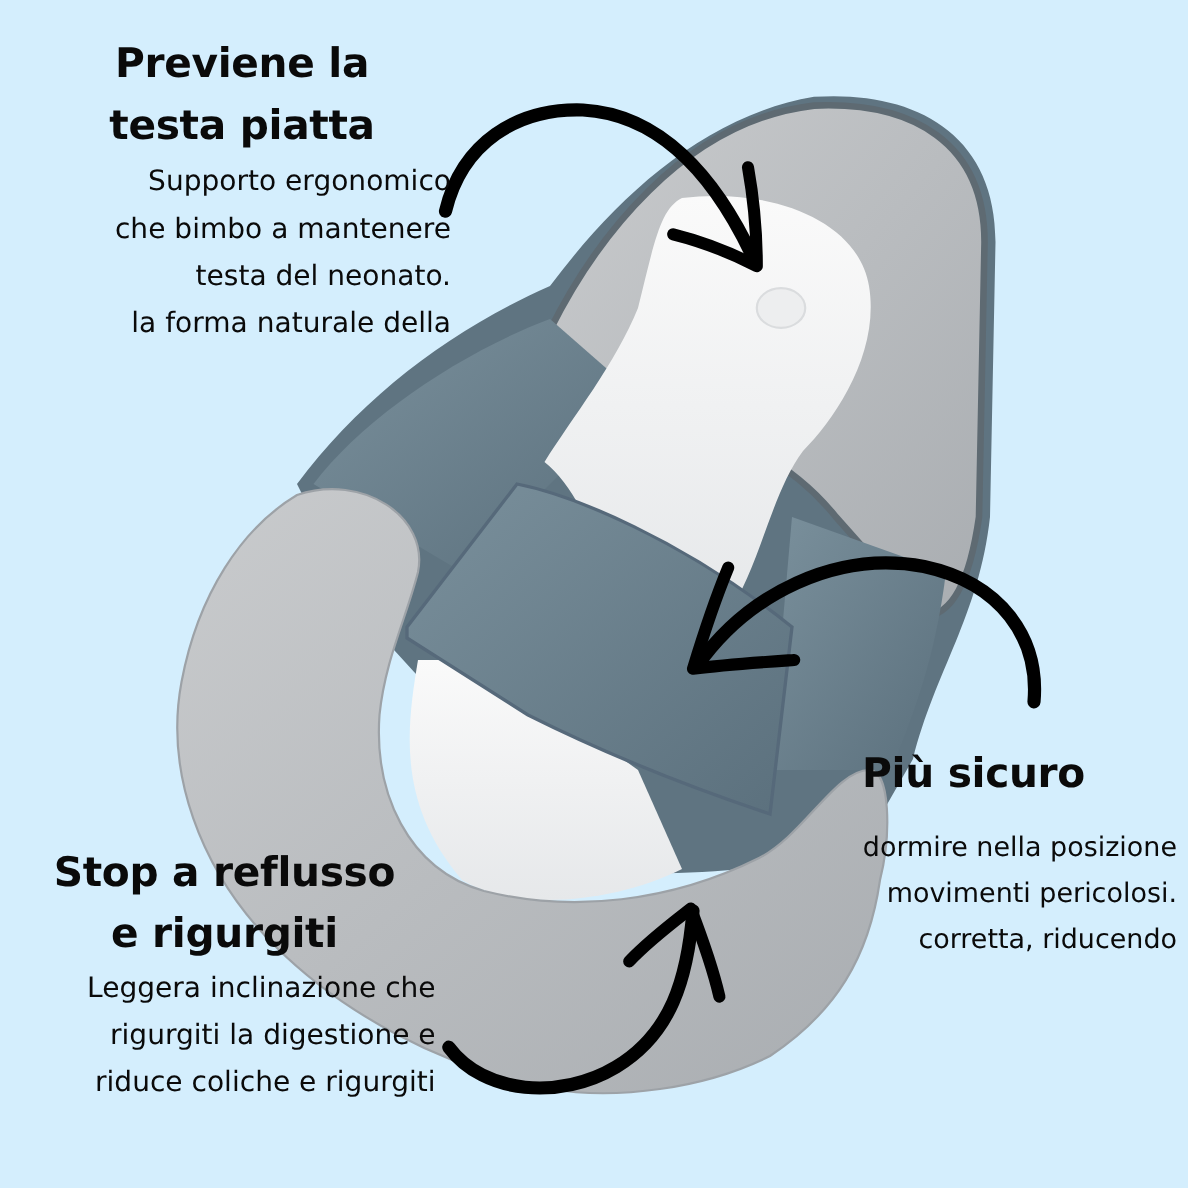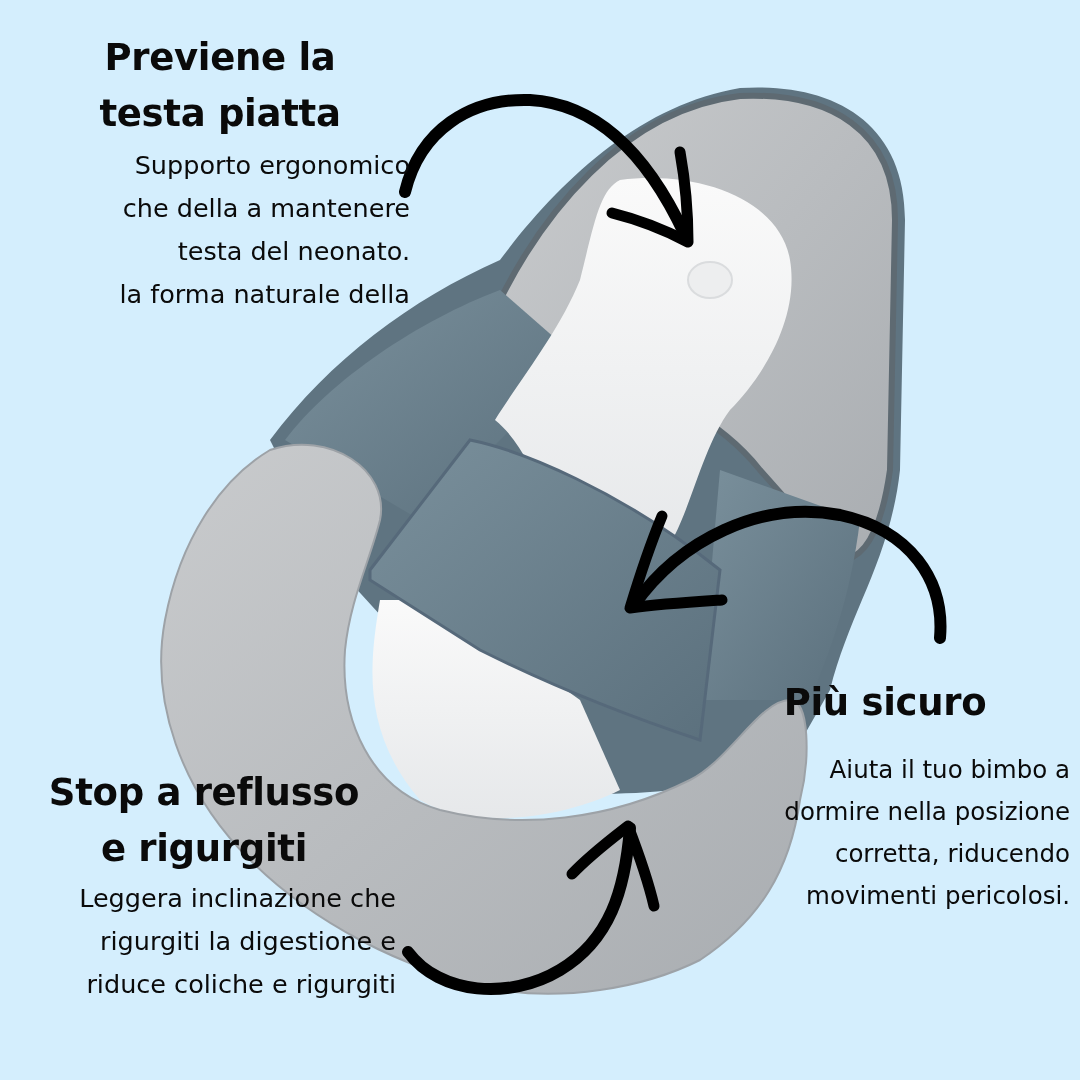--- a/index.html
+++ b/index.html
@@ -90,35 +90,34 @@
     <path d="M572 874 C 590 855, 610 840, 628 826 C 638 852, 648 880, 654 906" fill="none" stroke="#000" stroke-width="11" stroke-linecap="round" stroke-linejoin="round"></path>
   </svg>
 
   <div class="block b1">
     <h2>
       <span class="line">Previene la</span>
       <span class="line">testa piatta</span>
     </h2>
     <p>
       <span class="line">Supporto ergonomico</span>
-      <span class="line">che della a mantenere</span>
+      <span class="line">che bimbo a mantenere</span>
       <span class="line">testa del neonato.</span>
       <span class="line">la forma naturale della</span>
     </p>
   </div>
 
   <div class="block b2">
     <h2>
       <span class="line">Più sicuro</span>
     </h2>
     <p>
-      <span class="line">Aiuta il tuo bimbo a</span>
       <span class="line">dormire nella posizione</span>
+      <span class="line">movimenti pericolosi.</span>
       <span class="line">corretta, riducendo</span>
-      <span class="line">movimenti pericolosi.</span>
     </p>
   </div>
 
   <div class="block b3">
     <h2>
       <span class="line">Stop a reflusso</span>
       <span class="line">e rigurgiti</span>
     </h2>
     <p>
       <span class="line">Leggera inclinazione che</span>

